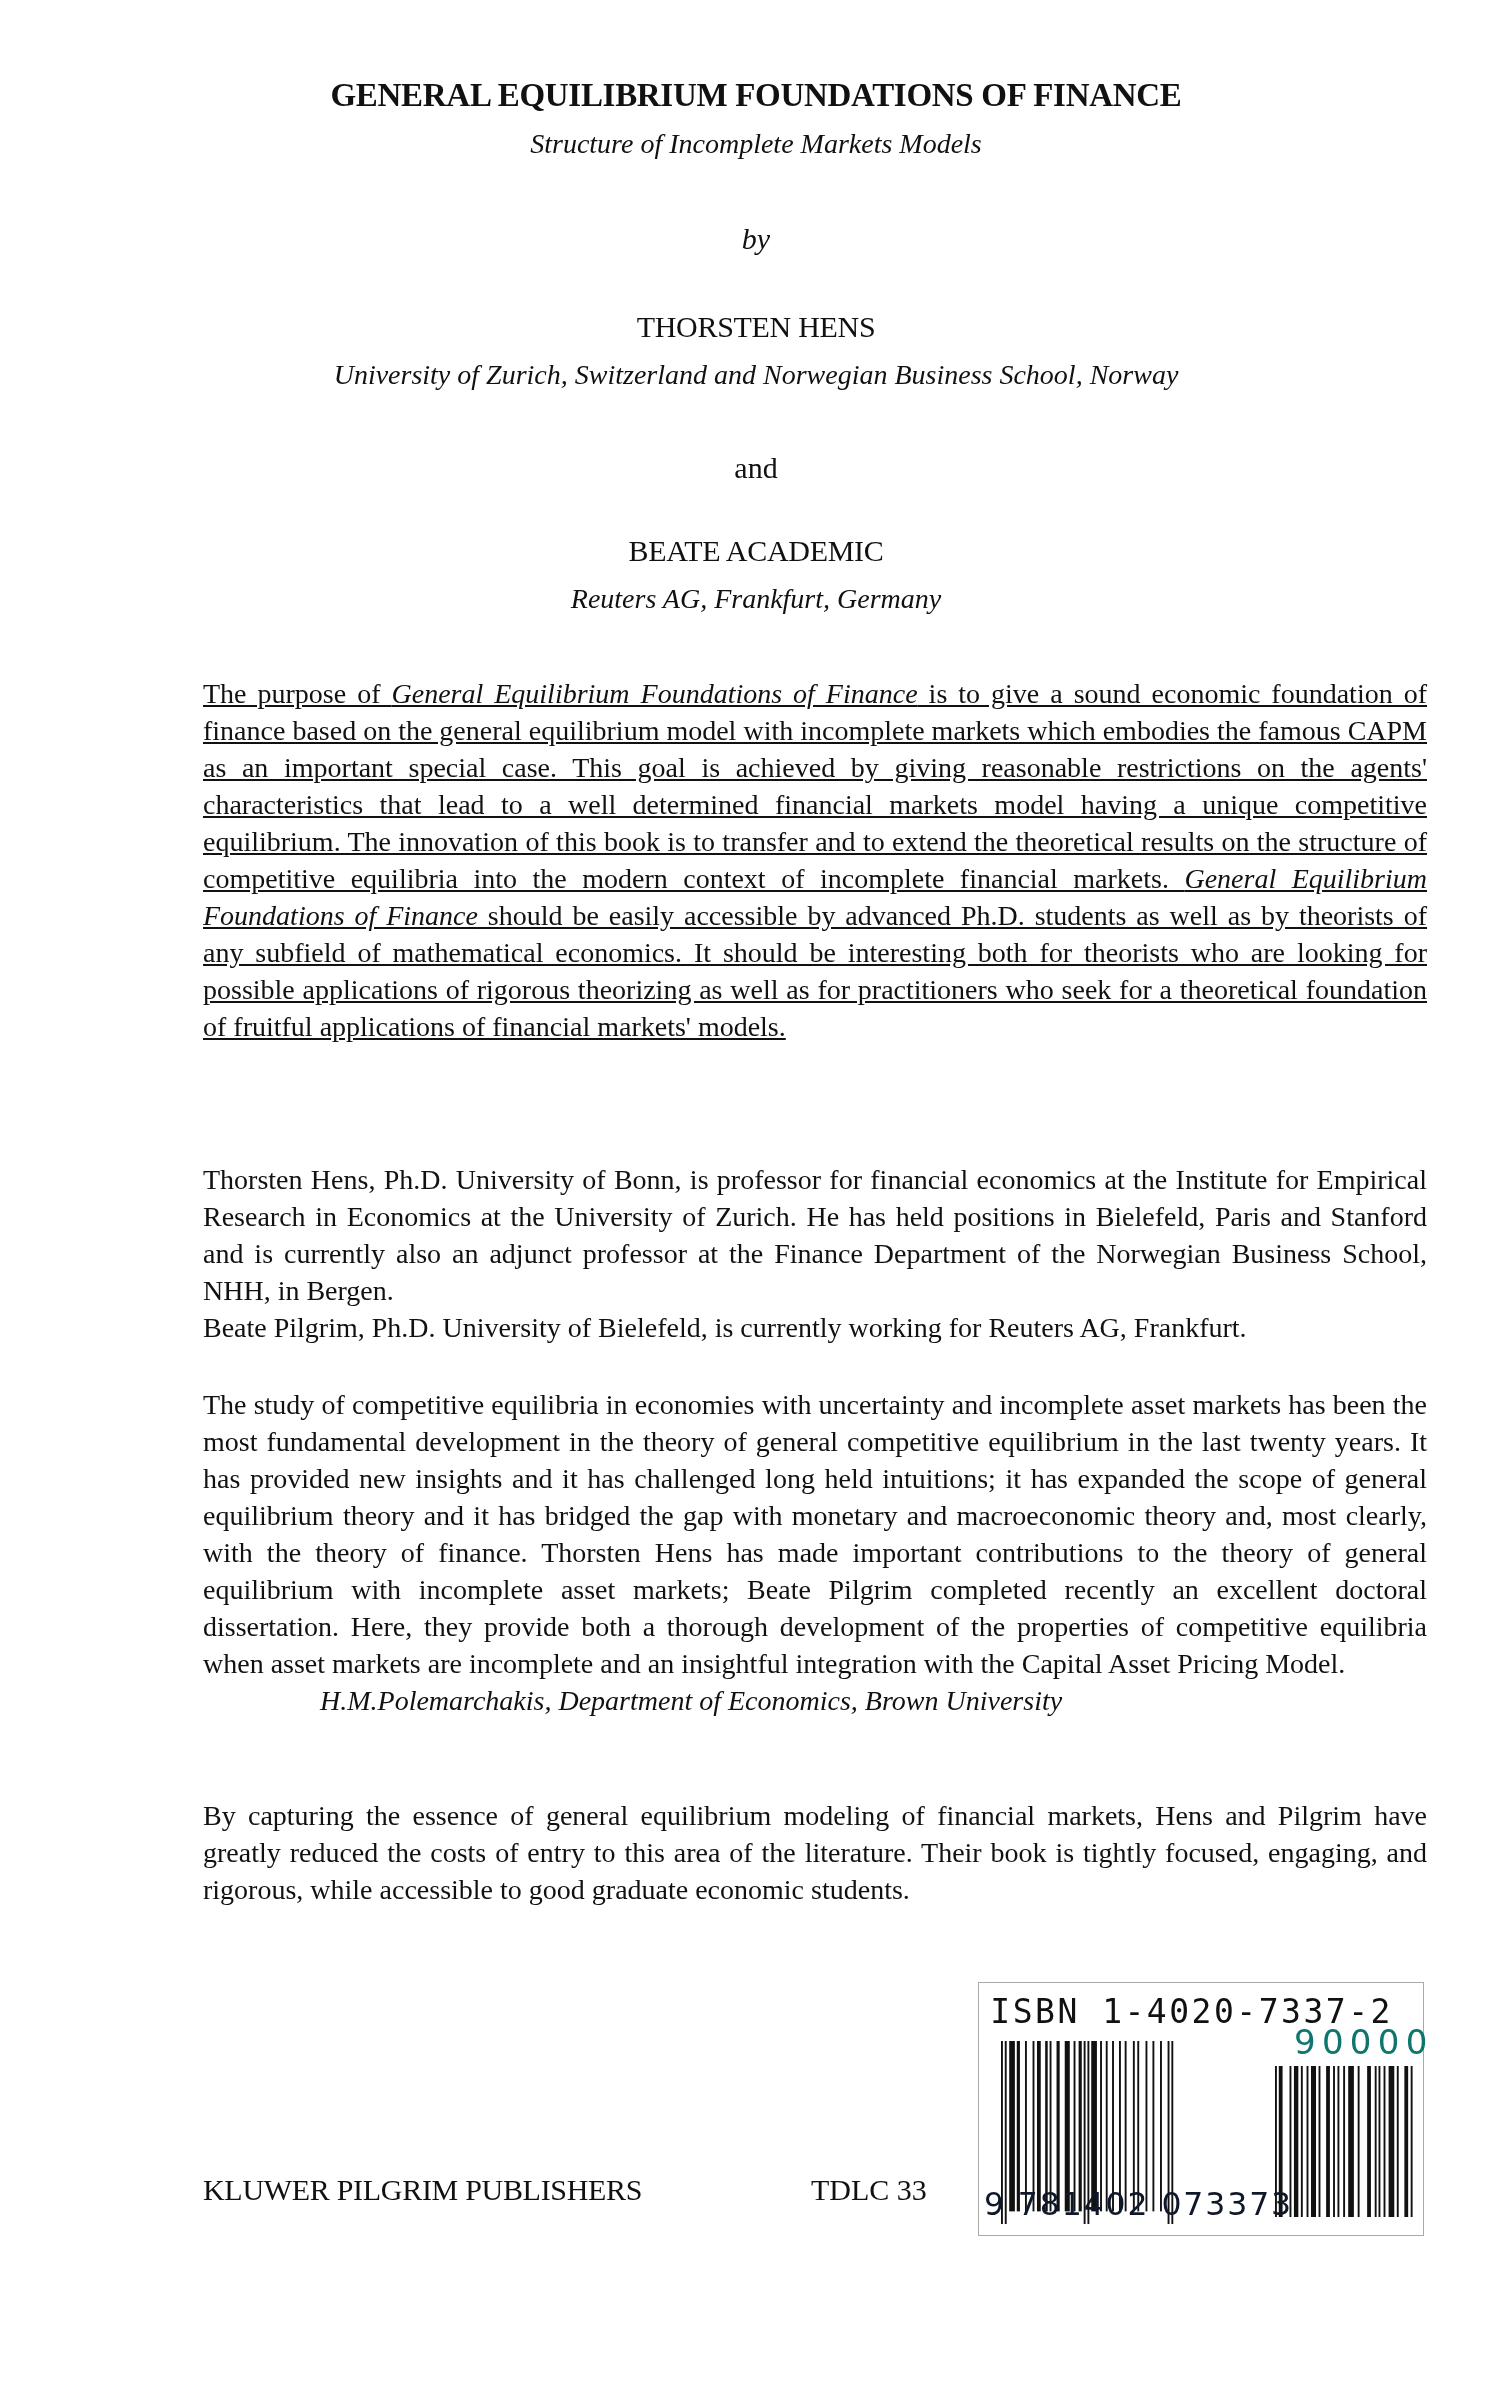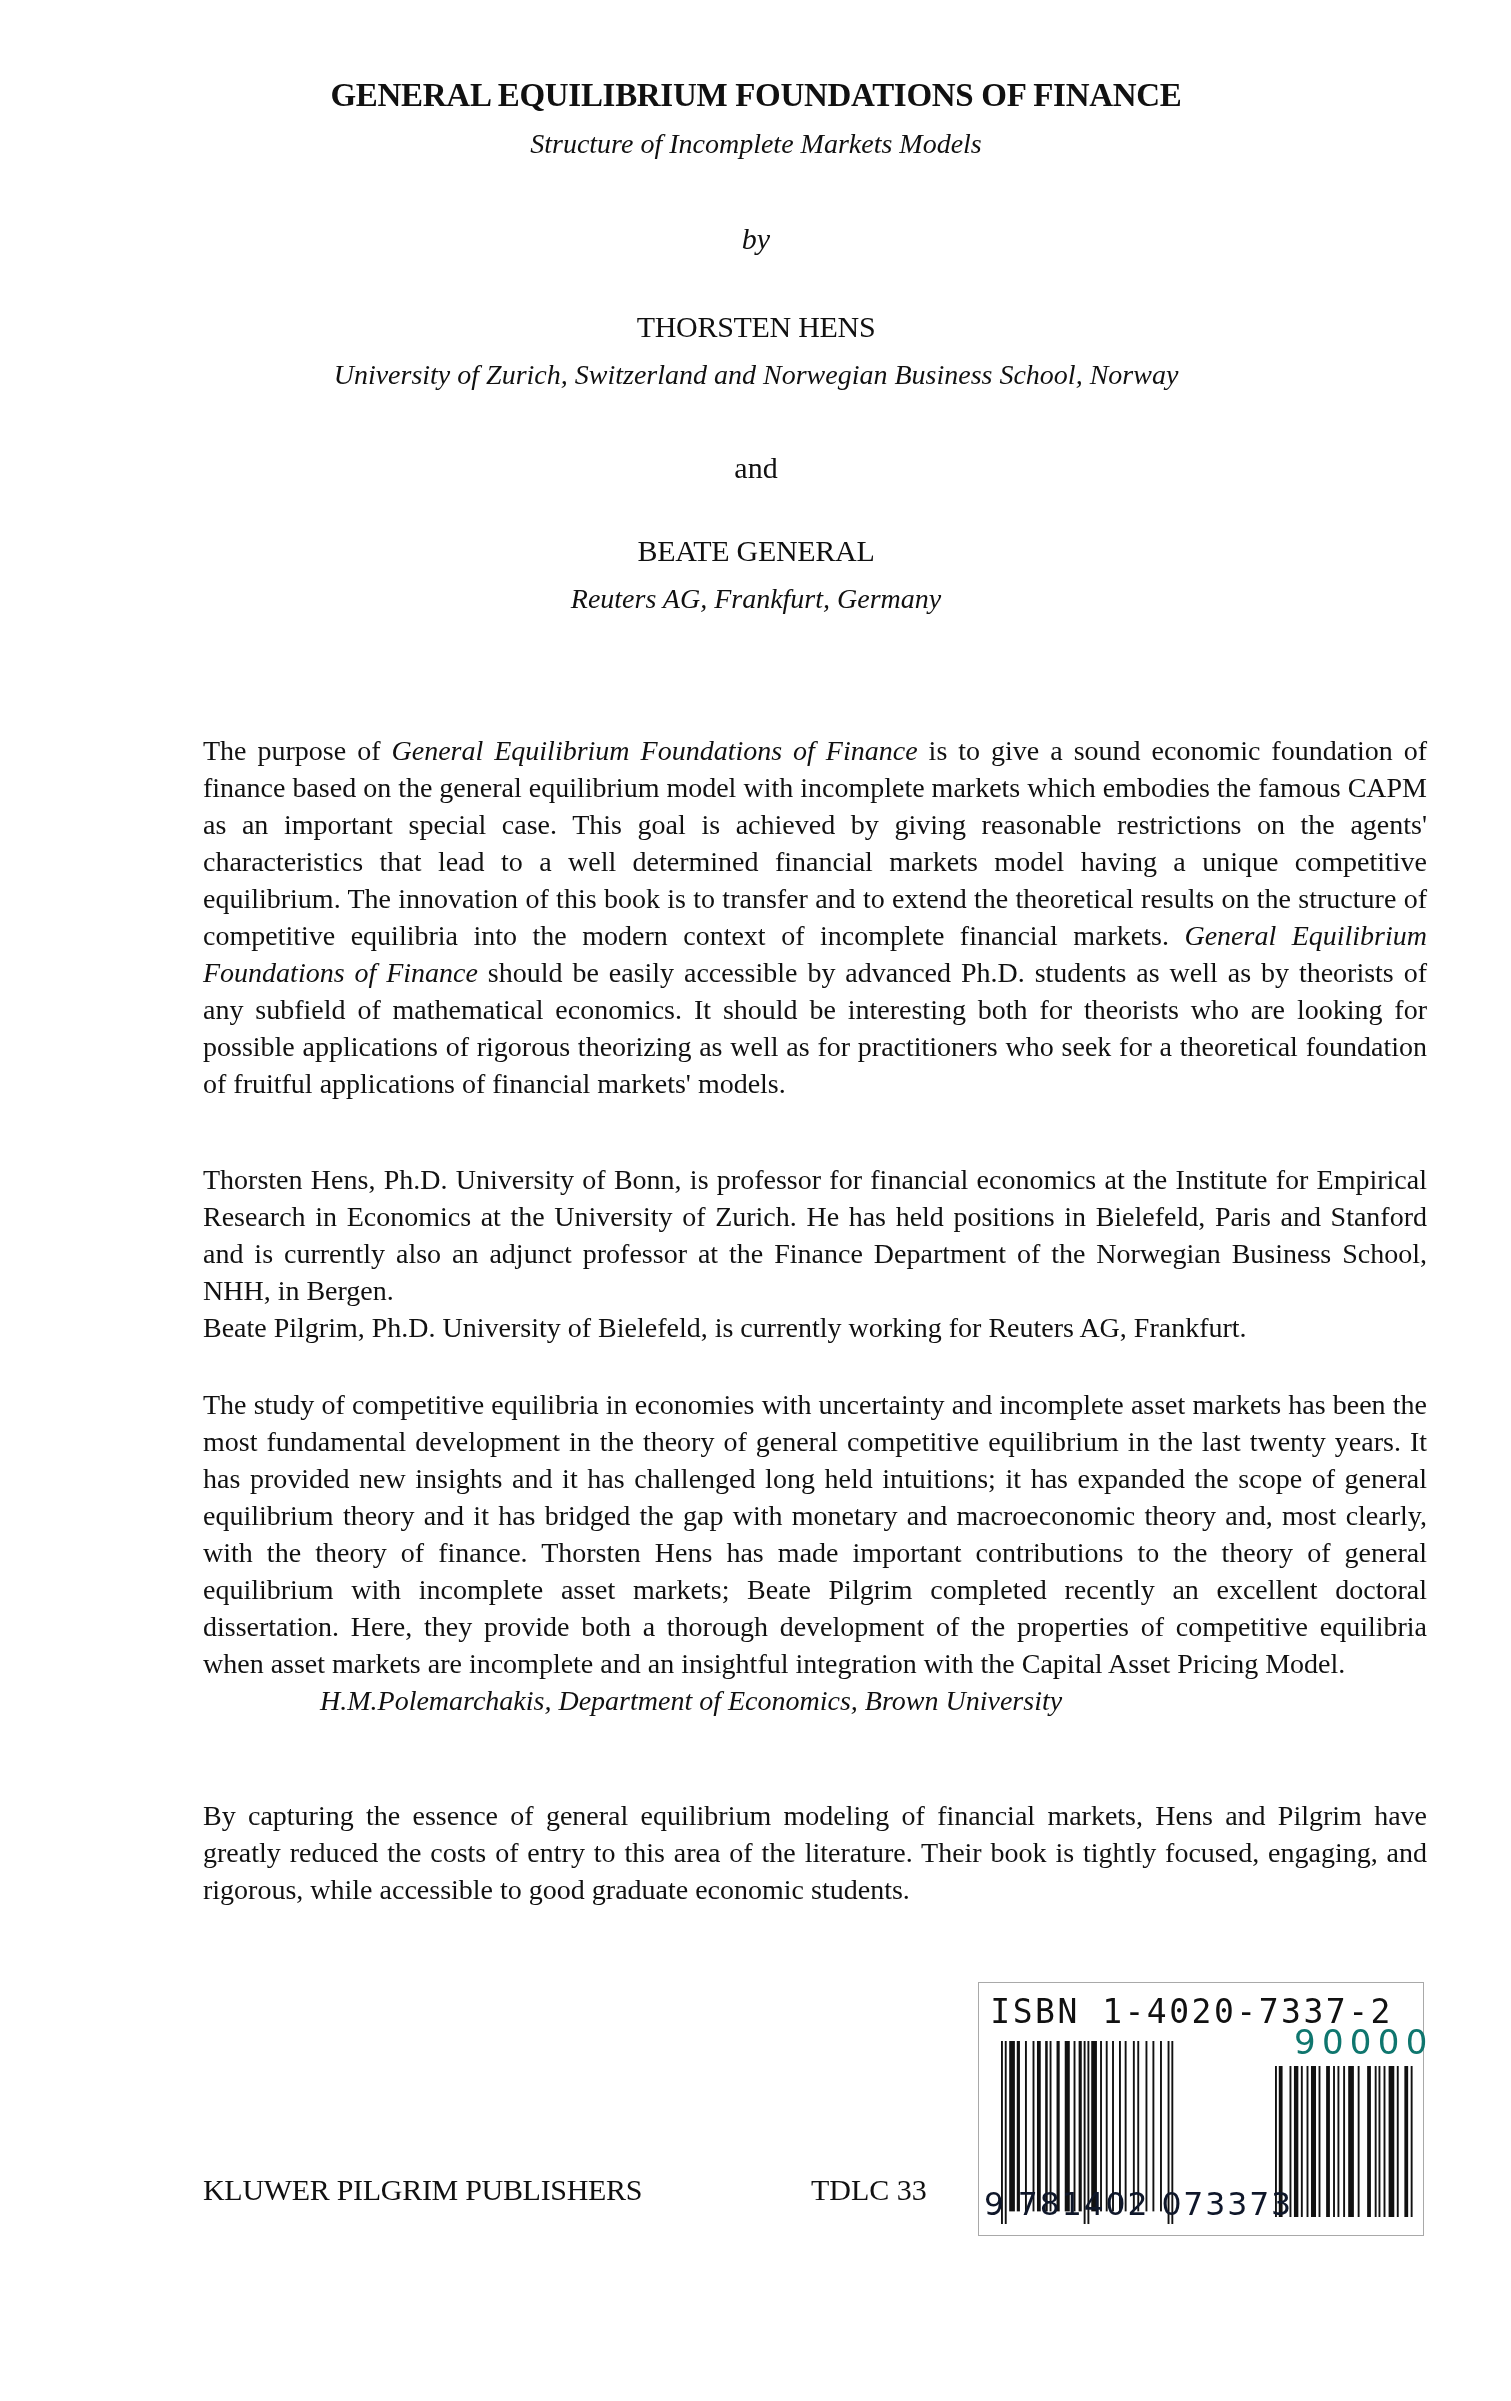--- a/index.html
+++ b/index.html
@@ -17,21 +17,21 @@
   .aff1 { top: 359px; }
   .and { top: 451px; font-size: 30px; }
   .a2 { top: 534px; }
   .aff2 { top: 583px; }
 
   .para {
     position: absolute; left: 203px; width: 1224px;
     font-size: 28px; line-height: 37px; text-align: justify;
   }
   .para p { margin: 0; }
-  .p1 { top: 732px; }
+  .p1 { top: 675px; text-decoration: underline; }
   .p2 { top: 1161px; }
   .p3 { top: 1386px; }
   .p4 { top: 1797px; }
   .attrib { display: block; font-style: italic; padding-left: 117px; text-align: left; }
   .it { font-style: italic; }
 
   .barcode-box {
     position: absolute; left: 978px; top: 1982px; width: 446px; height: 254px;
     border: 1.9px solid #a9a9a9; background: #fff; box-sizing: border-box;
   }
@@ -57,21 +57,21 @@
 
 <div>
 
   <div class="center title">GENERAL EQUILIBRIUM FOUNDATIONS OF FINANCE</div>
   <div class="center subtitle">Structure of Incomplete Markets Models</div>
   <div class="center by">by</div>
 
   <div class="center author a1">THORSTEN HENS</div>
   <div class="center aff aff1">University of Zurich, Switzerland and Norwegian Business School, Norway</div>
   <div class="center and">and</div>
-  <div class="center author a2">BEATE GENERAL</div>
+  <div class="center author a2">BEATE ACADEMIC</div>
   <div class="center aff aff2">Reuters AG, Frankfurt, Germany</div>
 
   <div class="para p1">
     <p><span>The purpose of </span><span class="it">General Equilibrium Foundations of Finance</span><span> is to give a sound economic foundation of finance based on the general equilibrium model with incomplete markets which embodies the famous CAPM as an important special case. This goal is achieved by giving reasonable restrictions on the agents' characteristics that lead to a well determined financial markets model having a unique competitive equilibrium. The innovation of this book is to transfer and to extend the theoretical results on the structure of competitive equilibria into the modern context of incomplete financial markets. </span><span class="it">General Equilibrium Foundations of Finance</span><span> should be easily accessible by advanced Ph.D. students as well as by theorists of any subfield of mathematical economics. It should be interesting both for theorists who are looking for possible applications of rigorous theorizing as well as for practitioners who seek for a theoretical foundation of fruitful applications of financial markets' models.</span></p>
   </div>
 
   <div class="para p2">
     <p>Thorsten Hens, Ph.D. University of Bonn, is professor for financial economics at the Institute for Empirical Research in Economics at the University of Zurich. He has held positions in Bielefeld, Paris and Stanford and is currently also an adjunct professor at the Finance Department of the Norwegian Business School, NHH, in Bergen.</p>
     <p style="text-align:left">Beate Pilgrim, Ph.D. University of Bielefeld, is currently working for Reuters AG, Frankfurt.</p>
   </div>

